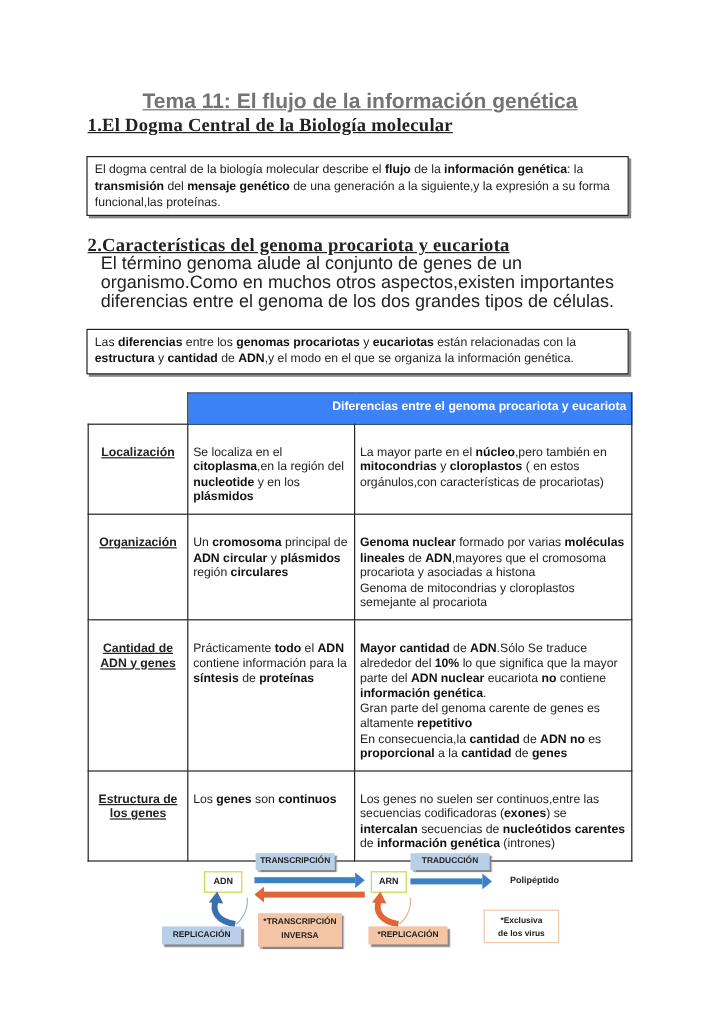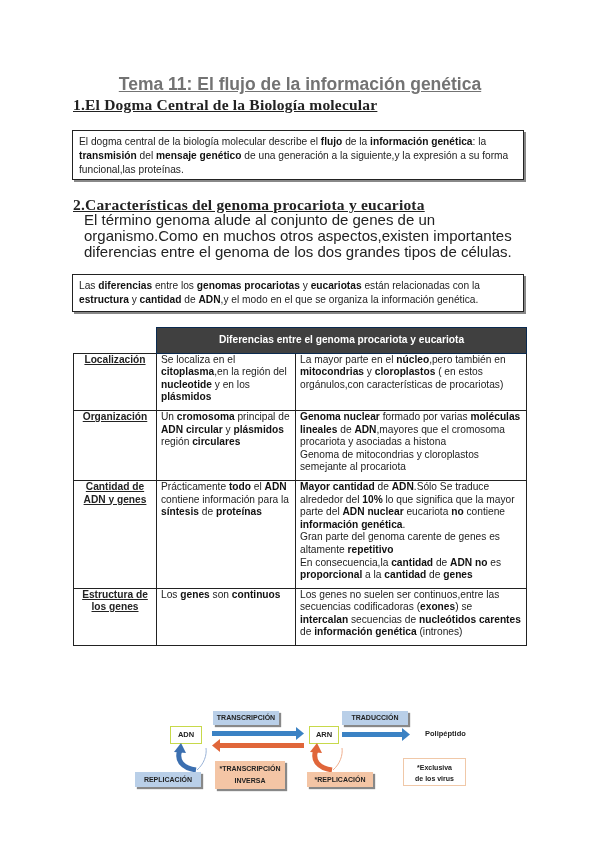--- a/index.html
+++ b/index.html
@@ -9,22 +9,22 @@
            font-size:17.5px; font-weight:bold; text-decoration:underline; color:#737373; }
   .h2 { position:absolute; left:73px; font-size:15.5px; font-weight:bold;
         text-decoration:underline; color:#222; letter-spacing:0.2px;font-family:Liberation Serif, serif; }
   .box { position:absolute; left:72px; width:452px; border:1.5px solid #222;
          box-shadow:2px 2px 0 #888; padding:4px 6px; font-size:10.2px; line-height:14px;
          box-sizing:border-box; }
   .para { position:absolute; left:84px; width:460px; font-size:15px; line-height:16px; }
   b { font-weight:bold; color:#111; }
   table.cmp { position:absolute; left:73px; top:327px; width:454px;
               border-collapse:collapse; font-size:10.2px; line-height:12.6px; }
-  table.cmp td, table.cmp th { vertical-align:top; padding:0 4px 6px 4px; }
-  table.cmp th.head { background:#404040; color:#ffffff; font-weight:bold; text-align:center;
+  table.cmp td, table.cmp th { vertical-align:top; padding:18px 4px 6px 4px; }
+  table.cmp th.head { background:#3b82f6; color:#ffffff; font-weight:bold; text-align:right;
              padding:6px 4px; border:1px solid #0a2a50; font-size:10.2px; }
   table.cmp td { border:1px solid #222; }
   table.cmp td.rowlabel { font-weight:bold; text-decoration:underline; text-align:center; width:74px; }
   table.cmp td.c2 { width:130px; }
   .empty-corner { border:none !important; }
   
   .dg { position:absolute; }
   .node { position:absolute; border:1.5px solid #c7d94a; background:#fff; font-size:7.5px;
           font-weight:bold; text-align:center; line-height:16px; }
   .lbl-blue { position:absolute; background:#b9cfe8; box-shadow:2px 2px 1px #888;

